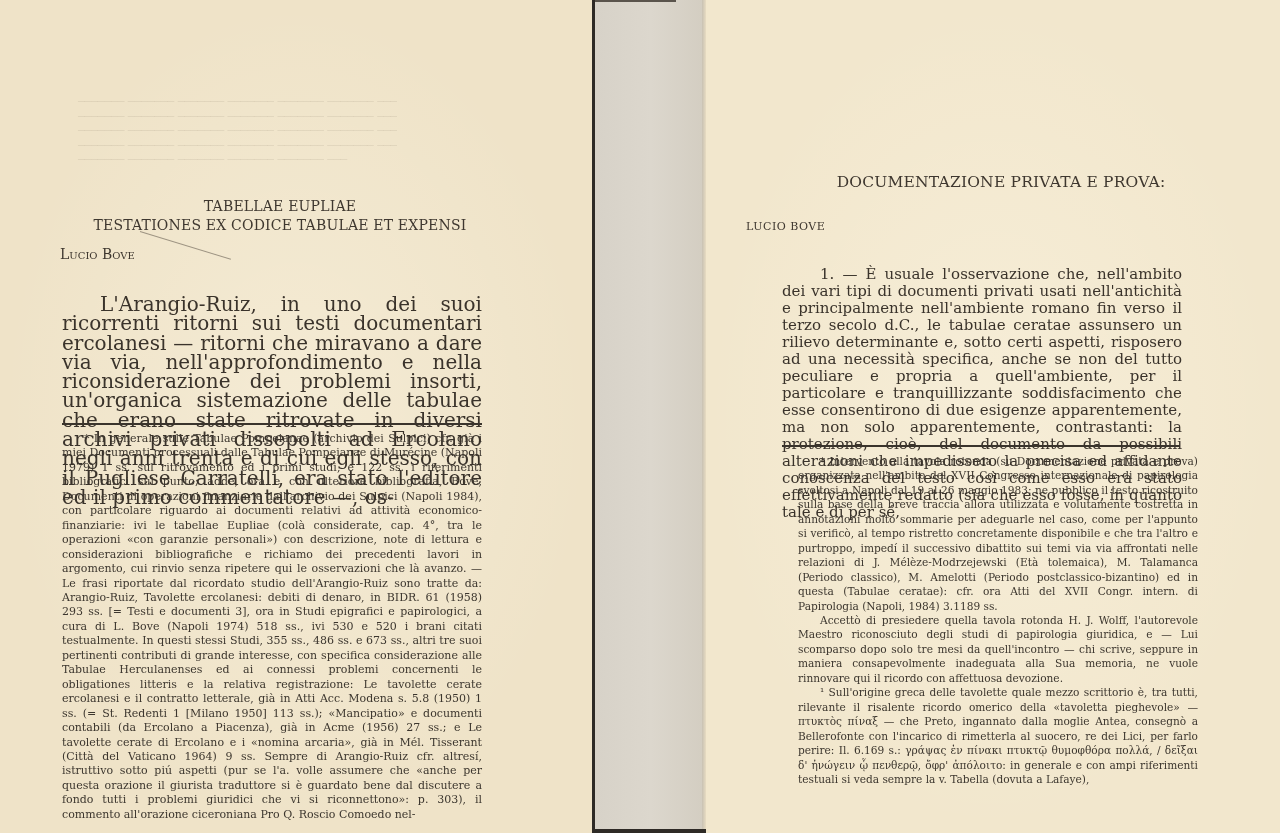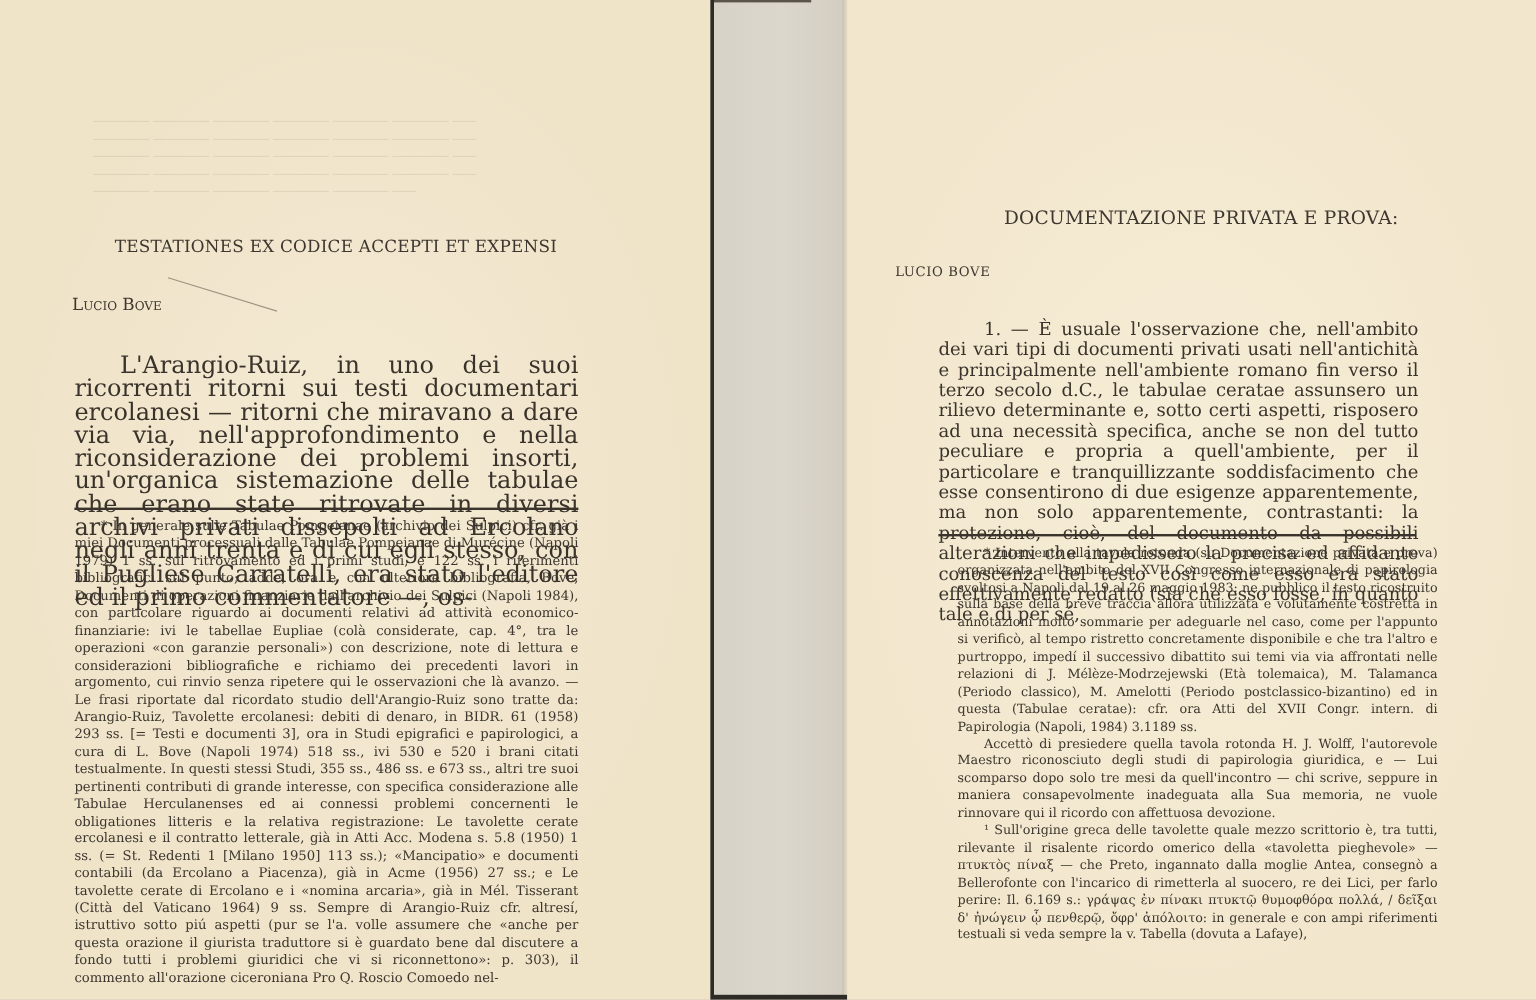--- a/index.html
+++ b/index.html
@@ -65,21 +65,22 @@
 <div id="left-page" class="page">
   <div class="ghost" style="left:78px; top:95px; width:345px;">
     ─────── ─────── ─────── ─────── ─────── ─────── ───<br>
     ─────── ─────── ─────── ─────── ─────── ─────── ───<br>
     ─────── ─────── ─────── ─────── ─────── ─────── ───<br>
     ─────── ─────── ─────── ─────── ─────── ─────── ───<br>
     ─────── ─────── ─────── ─────── ─────── ───
   </div>
 
   <div class="title" style="left:60px; top:197px; width:440px; font-size:14px; line-height:19px;">
-    <div>TESTATIONES EX CODICE ACCEPTI ET EXPENSI</div>
+    <div>TABELLAE EUPLIAE</div>
+    <div>TESTATIONES EX CODICE TABULAE ET EXPENSI</div>
   </div>
   <div class="pencil" style="left:140px; top:231px; width:95px; transform:rotate(17deg);"></div>
   <div class="author" style="left:60px; top:246px; width:440px; font-size:14px;">Lucio Bove</div>
 
   <div class="body-text" style="left:62px; top:295px; width:420px; font-size:20px; line-height:19.3px;">
     <p>L'Arangio-Ruiz, in uno dei suoi ricorrenti ritorni sui testi documentari ercolanesi — ritorni che miravano a dare via via, nell'approfondimento e nella riconsiderazione dei problemi insorti, un'organica sistemazione delle tabulae che erano state ritrovate in diversi archivi privati dissepolti ad Ercolano negli anni trenta e di cui egli stesso, con il Pugliese Carratelli, era stato l'editore ed il primo commentatore —, os-</p>
   </div>
 
   <div class="rule" style="left:62px; top:423px; width:420px;"></div>
 

